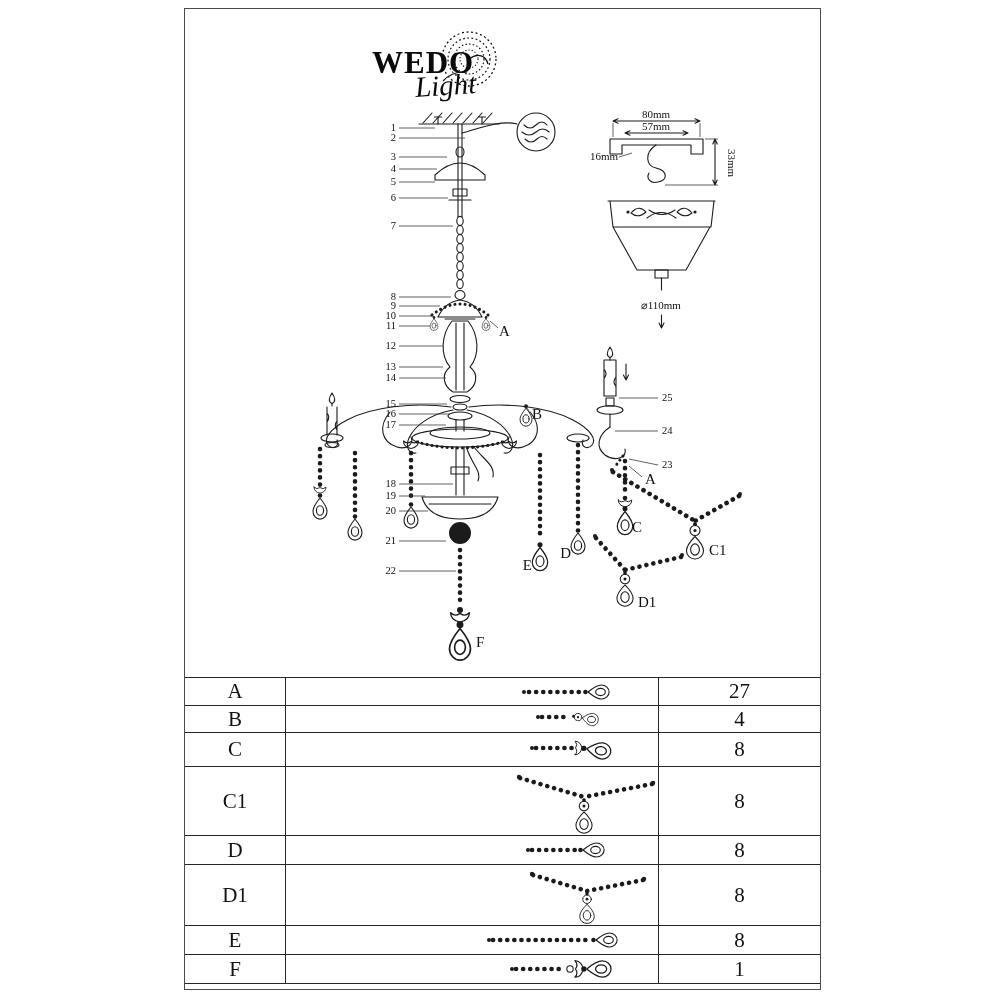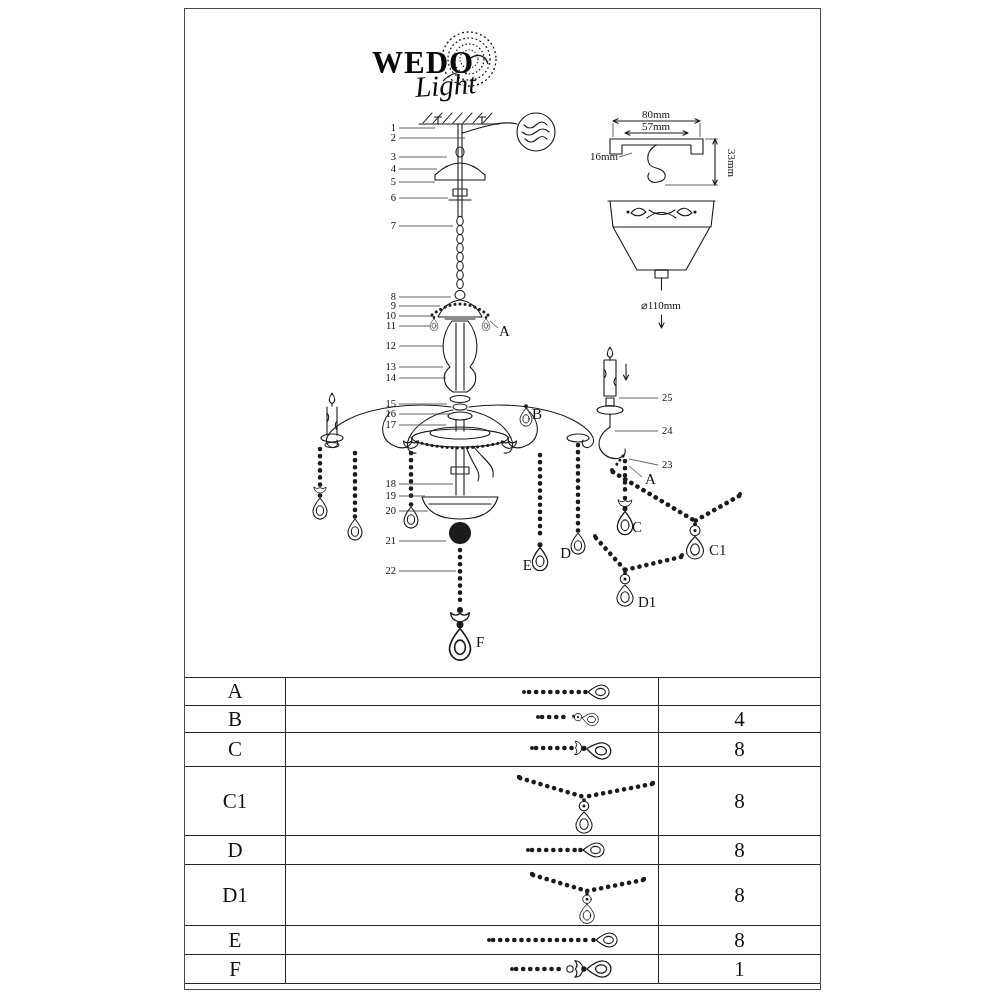--- a/index.html
+++ b/index.html
@@ -282,20 +282,23 @@
         <div class="tc tc1">
             <span>A</span>
           </div>
         <div class="tc tc2">
           <svg width="372" height="27">
               <circle class="fillb" cx="238" cy="14" r="2"></circle>
               <line class="beads" x1="243" y1="14" x2="295" y2="14"></line>
               <use href="#pend" transform="translate(297,14) rotate(-90) scale(1.0)"></use>
             </svg>
         </div>
+        <div class="tc tc3">
+            <span>27</span>
+          </div>
       </div>
 
       <div class="trow" style="height:26px">
         <div class="tc tc1">
             <span>B</span>
           </div>
         <div class="tc tc2">
           <svg width="372" height="26">
               <circle class="fillb" cx="252" cy="11" r="2"></circle>
               <line class="beads" x1="256" y1="11" x2="284" y2="11"></line>

